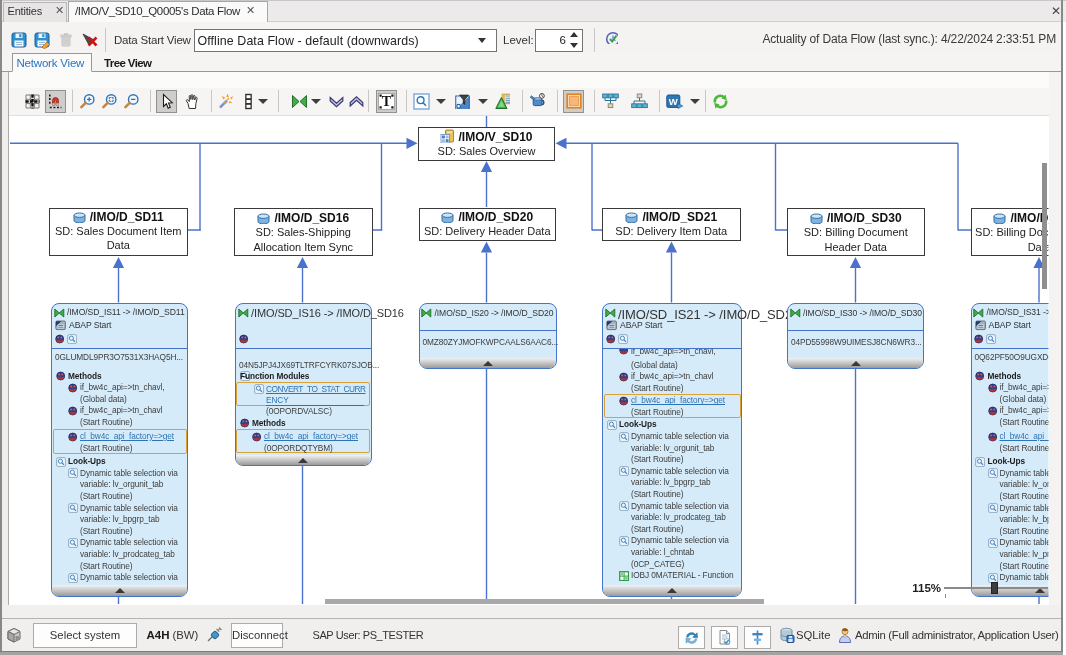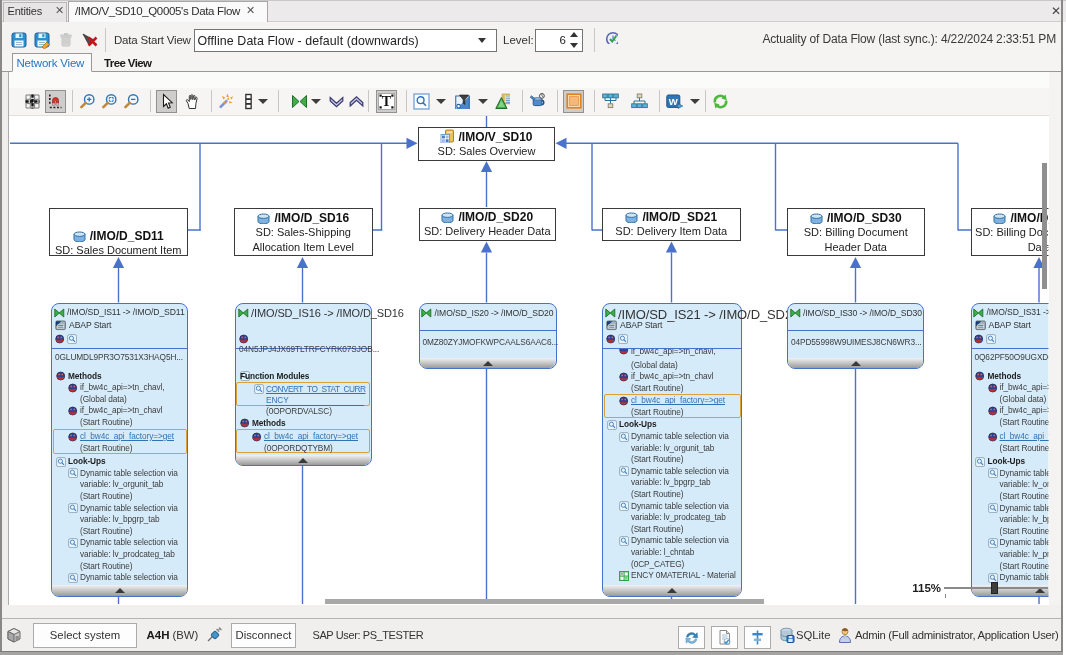--- a/index.html
+++ b/index.html
@@ -259,34 +259,34 @@
           <rect x="7" y="2.5" width="5" height="1.6" fill="#f7e3ae"></rect>
           <rect x="1" y="5.5" width="8.5" height="8.5" fill="#fff" stroke="#5a8ec4" stroke-width="0.8"></rect>
           <rect x="2" y="6.5" width="2.9" height="2.9" fill="#4a7fc1"></rect>
           <rect x="5.7" y="6.5" width="2.9" height="2.9" fill="#9dbce0"></rect>
           <rect x="2" y="10.2" width="2.9" height="2.9" fill="#9dbce0"></rect>
           <rect x="5.7" y="10.2" width="2.9" height="2.9" fill="#4a7fc1"></rect>
         </svg>/IMO/V_SD10</div>
       <div class="edesc">SD: Sales Overview</div>
     </div>
     <div class="ebox" style="left:49px;top:207.5px;width:138.5px;height:48.5px">
-      <div class="etitle" style="margin-top:20px"><svg width="13" height="11" viewBox="0 0 13 11" style="vertical-align:-2px;margin-right:4px">
+      <div class="etitle" style="margin-top:1px"><svg width="13" height="11" viewBox="0 0 13 11" style="vertical-align:-2px;margin-right:4px">
           <path d="M1,3.2 V8.6 A5.5,2.2 0 0 0 12,8.6 V3.2" fill="#7fb2e0" stroke="#2e6da4" stroke-width="1"></path>
           <ellipse cx="6.5" cy="3.2" rx="5.5" ry="2.2" fill="#cfe4f5" stroke="#2e6da4" stroke-width="1"></ellipse>
         </svg>/IMO/D_SD11</div>
       <div class="edesc">SD: Sales Document Item</div>
       <div class="edesc">Data</div>
     </div>
     <div class="ebox" style="left:234px;top:207.5px;width:138.5px;height:48.5px">
       <div class="etitle" style="margin-top:2.5px"><svg width="13" height="11" viewBox="0 0 13 11" style="vertical-align:-2px;margin-right:4px">
           <path d="M1,3.2 V8.6 A5.5,2.2 0 0 0 12,8.6 V3.2" fill="#7fb2e0" stroke="#2e6da4" stroke-width="1"></path>
           <ellipse cx="6.5" cy="3.2" rx="5.5" ry="2.2" fill="#cfe4f5" stroke="#2e6da4" stroke-width="1"></ellipse>
         </svg>/IMO/D_SD16</div>
       <div class="edesc">SD: Sales-Shipping</div>
-      <div class="edesc">Allocation Item Level</div>
+      <div class="edesc">Allocation Item Sync</div>
     </div>
     <div class="ebox" style="left:419px;top:207.5px;width:136.5px;height:33px">
       <div class="etitle" style="margin-top:1.2px"><svg width="13" height="11" viewBox="0 0 13 11" style="vertical-align:-2px;margin-right:4px">
           <path d="M1,3.2 V8.6 A5.5,2.2 0 0 0 12,8.6 V3.2" fill="#7fb2e0" stroke="#2e6da4" stroke-width="1"></path>
           <ellipse cx="6.5" cy="3.2" rx="5.5" ry="2.2" fill="#cfe4f5" stroke="#2e6da4" stroke-width="1"></ellipse>
         </svg>/IMO/D_SD20</div>
       <div class="edesc">SD: Delivery Header Data</div>
     </div>
     <div class="ebox" style="left:602px;top:207.5px;width:138.5px;height:33px">
       <div class="etitle" style="margin-top:1.2px"><svg width="13" height="11" viewBox="0 0 13 11" style="vertical-align:-2px;margin-right:4px">
@@ -415,21 +415,21 @@
     <div class="frow" style="left:251px;top:307.0px;font-size:11px;color:#333">/IMO/SD_IS16 -&gt; /IMO/D_SD16</div>
     <svg style="position:absolute;left:238.5px;top:333.5px;" width="9.5" height="10" viewBox="0 0 9.5 10">
       <circle cx="4.7" cy="5" r="4" fill="#31418f" stroke="#1a2250" stroke-width="0.7"></circle>
       <path d="M0.9,6 a4,4 0 0 0 7.6,0 c-1.3,-1.4 -2.5,1.8 -3.8,-0.3 c-1.3,2.1 -2.5,-1.1 -3.8,0.3" fill="#c03028"></path>
       <circle cx="3.1" cy="3.4" r="0.9" fill="#d86060"></circle>
       <circle cx="6.3" cy="3.4" r="0.9" fill="#d86060"></circle>
     </svg>
     <div class="abs" style="left:236px;top:347.5px;width:134.5px;height:1.2px;background:#4573c9"></div>
     <div class="obox" style="left:236.2px;top:381.5px;width:134.1px;height:24.8px"></div>
     <div class="obox" style="left:236.2px;top:429px;width:134.1px;height:24.3px"></div>
-    <div class="frow" style="left:239px;top:344px">04N5JPJ4JX69TLTRFCYRK07SJOB...</div>
+    <div class="frow" style="left:239px;top:360px">04N5JPJ4JX69TLTRFCYRK07SJOB...</div>
     <svg style="position:absolute;left:239.5px;top:371.1px;" width="10" height="10" viewBox="0 0 10 10">
       <rect x="0.6" y="0.6" width="9" height="9" rx="1.6" fill="#e8f3fb" stroke="#8fa5b8" stroke-width="0.9"></rect>
       <circle cx="4.4" cy="4.2" r="2.1" fill="none" stroke="#3a7fc1" stroke-width="0.9"></circle>
       <line x1="5.9" y1="5.7" x2="8" y2="7.8" stroke="#3a7fc1" stroke-width="1.1"></line>
     </svg>
     <div class="frow fbold" style="left:240px;top:370.6px">Function Modules</div>
     <svg style="position:absolute;left:254px;top:384.1px;" width="10" height="10" viewBox="0 0 10 10">
       <rect x="0.6" y="0.6" width="9" height="9" rx="1.6" fill="#e8f3fb" stroke="#8fa5b8" stroke-width="0.9"></rect>
       <circle cx="4.4" cy="4.2" r="2.1" fill="none" stroke="#3a7fc1" stroke-width="0.9"></circle>
       <line x1="5.9" y1="5.7" x2="8" y2="7.8" stroke="#3a7fc1" stroke-width="1.1"></line>
@@ -553,21 +553,21 @@
     </svg>
     <div class="frow" style="left:631px;top:535.4px">Dynamic table selection via</div>
     <div class="frow" style="left:631px;top:547.0px">variable: l_chntab</div>
     <div class="frow" style="left:631px;top:558.6px">(0CP_CATEG)</div>
     <svg style="position:absolute;left:619px;top:570.7px;" width="10" height="10" viewBox="0 0 10 10">
       <rect x="0.7" y="0.7" width="8.8" height="8.8" fill="#fff" stroke="#2f9e44" stroke-width="1.3"></rect>
       <path d="M5.1,1 V9.3 M1,5.1 H9.3" stroke="#2f9e44" stroke-width="1"></path>
       <rect x="1.6" y="1.6" width="2.6" height="2.6" fill="#7ac98a"></rect>
       <rect x="5.9" y="5.9" width="2.6" height="2.6" fill="#7ac98a"></rect>
     </svg>
-    <div class="frow" style="left:631px;top:570.2px">ENCY 0MATERIAL - Material</div>
+    <div class="frow" style="left:631px;top:570.2px">IOBJ 0MATERIAL - Function</div>
     <div class="abs" style="left:603.2px;top:585px;width:137.6px;height:10.5px;background:linear-gradient(#f2f2f2,#9a9a9a);border-radius:0 0 6px 6px"></div>
     <div class="abs" style="left:667.0px;top:588px;width:0;height:0;border-left:5px solid transparent;border-right:5px solid transparent;border-bottom:5px solid #3a3a3a"></div>
     <div class="fbox" style="left:787px;top:303px;width:137px;height:66px"></div>
     <svg style="position:absolute;left:789.5px;top:308px;" width="11" height="10" viewBox="0 0 11 10">
       <polygon points="0.8,1 5.4,5 0.8,9" fill="#3fae49" stroke="#1e6f28" stroke-width="0.9"></polygon>
       <polygon points="9.8,1 5.2,5 9.8,9" fill="#3fae49" stroke="#1e6f28" stroke-width="0.9"></polygon>
     </svg>
     <div class="frow" style="left:803px;top:307.5px;font-size:8.6px;color:#333">/IMO/SD_IS30 -&gt; /IMO/D_SD30</div>
     <div class="abs" style="left:788px;top:330px;width:135px;height:1.2px;background:#4573c9"></div>
     <div class="frow" style="left:791px;top:336.8px">04PD55998W9UIMESJ8CN6WR3...</div>
@@ -687,21 +687,21 @@
 <div class="sbtn" style="left:33px;top:622.5px;width:104px;height:25px;line-height:23px">Select system</div>
 <div class="abs" style="left:146.5px;top:629px;font-size:11.5px;font-weight:bold;color:#1a1a1a">A4H</div>
 <div class="abs" style="left:172.5px;top:629px;font-size:11.3px;color:#333">(BW)</div>
 <svg style="position:absolute;left:206px;top:626px;" width="17" height="17" viewBox="0 0 17 17">
     <line x1="2" y1="15" x2="7" y2="10" stroke="#6b6b6b" stroke-width="1.2"></line>
     <rect x="6" y="6" width="6" height="6" rx="1.5" transform="rotate(45 9 9)" fill="#4596ce" stroke="#22638f"></rect>
     <line x1="10.5" y1="3" x2="13.2" y2="5.7" stroke="#8a8a8a" stroke-width="1.4"></line>
     <line x1="13" y1="1.5" x2="15.5" y2="4" stroke="#8a8a8a" stroke-width="1.4"></line>
     <line x1="11.8" y1="4.2" x2="14.4" y2="2.6" stroke="#8a8a8a" stroke-width="1.1"></line>
   </svg>
-<div class="sbtn" style="left:231px;top:622.5px;width:65px;height:25px;line-height:23px">Disconnect</div>
+<div class="sbtn" style="left:231px;top:622.5px;width:52px;height:25px;line-height:23px">Disconnect</div>
 <div class="abs" style="left:312.5px;top:629px;font-size:11px;letter-spacing:-0.4px;color:#333">SAP User: PS_TESTER</div>
 <div class="abs" style="left:483px;top:656px;font-size:12px;letter-spacing:-0.15px;color:#333">Last SAP Sync: 4/22/2024 2:56:23 PM</div>
 <div class="sbtn" style="left:677.5px;top:625.5px;width:27px;height:23px"></div>
 <svg style="position:absolute;left:682.5px;top:628.5px;" width="17" height="17" viewBox="0 0 17 17">
     <path d="M3.4,8.2 A5.3,5.3 0 0 1 12.6,5.3 L14.2,3.8 L14.6,8.8 L9.6,8.4 L11.4,6.6 A3.8,3.8 0 0 0 5,8.6" fill="#2e86c1" stroke="#1b5c88" stroke-width="0.4"></path>
     <path d="M14,9.8 A5.3,5.3 0 0 1 4.8,12.7 L3.2,14.2 L2.8,9.2 L7.8,9.6 L6,11.4 A3.8,3.8 0 0 0 12.4,9.4" fill="#7db8dd" stroke="#3a79a8" stroke-width="0.4"></path>
   </svg>
 <div class="sbtn" style="left:710.5px;top:625.5px;width:27px;height:23px"></div>
 <svg style="position:absolute;left:715.5px;top:628.5px;" width="17" height="17" viewBox="0 0 17 17">
     <path d="M4,1.5 H10.5 L13.5,4.5 V15 H4 Z" fill="#fdfdfd" stroke="#8a8a8a"></path>

